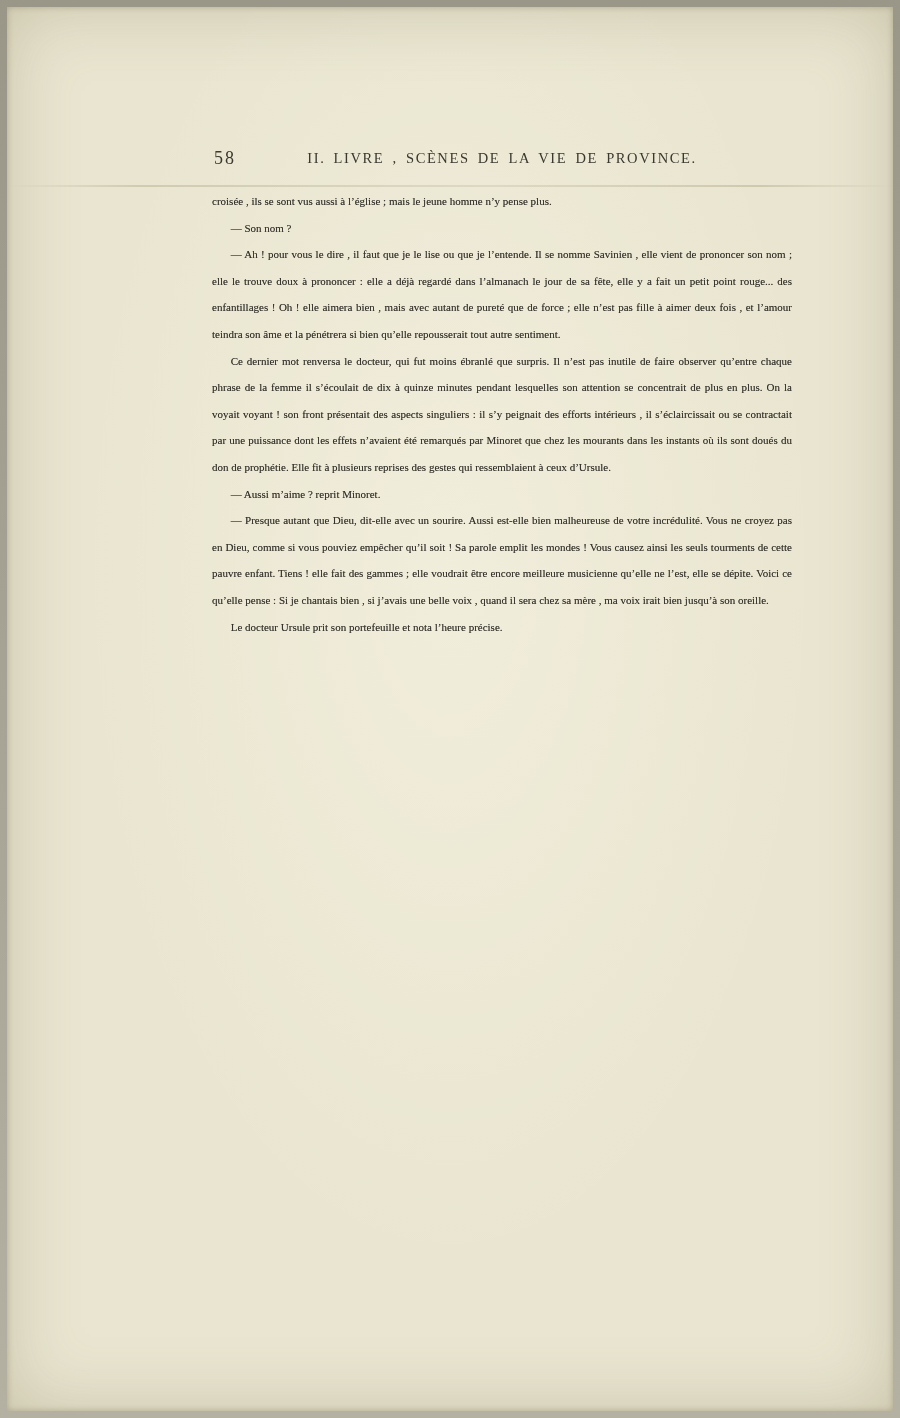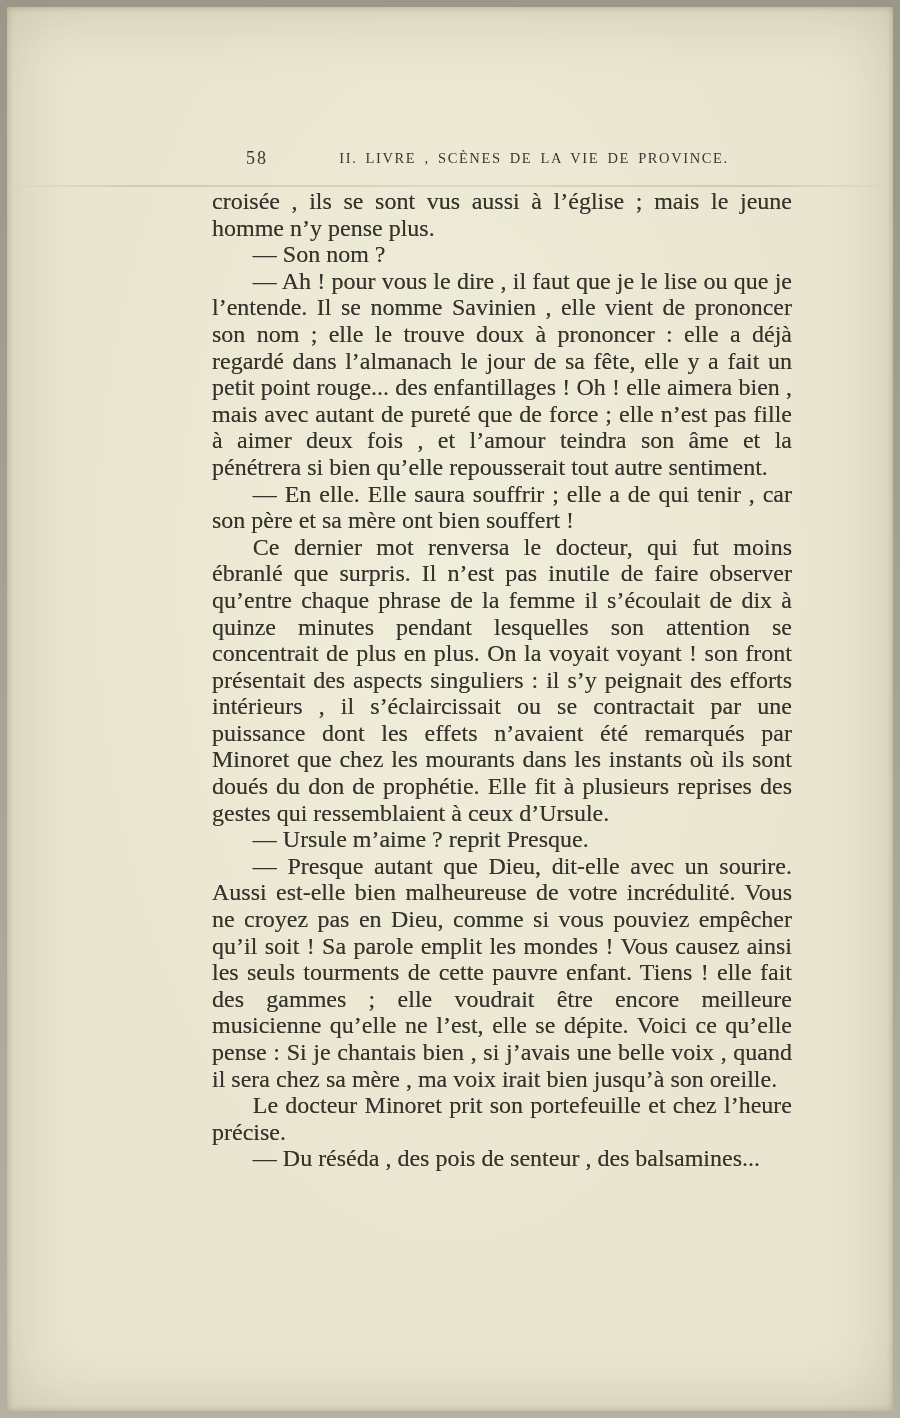--- a/index.html
+++ b/index.html
@@ -46,21 +46,20 @@
       rgba(150,140,105,0.32) 85%,
       rgba(150,140,105,0) 100%);
   }
   .header-row {
     position: absolute;
     left: 205px;
     top: 141px;
     width: 580px;
     height: 26px;
     color: #3a382f;
-    margin-left: 32px;
   }
   .page-number {
     position: absolute;
     left: 2px;
     top: 0;
     font-size: 18px;
     letter-spacing: 2px;
     color: #3a382f;
   }
   .running-title {
@@ -75,21 +74,21 @@
     word-spacing: 3px;
     color: #3a382f;
     white-space: nowrap;
   }
   .text-block {
     position: absolute;
     left: 205px;
     top: 181px;
     width: 580px;
     color: #34322b;
-    font-size: 24px;
+    font-size: 11px;
     line-height: 26.6px;
     text-align: justify;
   }
   .text-block p {
     margin: 0;
     padding: 0;
   }
   .text-block p.indent {
     text-indent: 1.7em;
   }
@@ -108,20 +107,18 @@
 
   <div class="header-row">
     <span class="page-number">58</span>
     <span class="running-title">II. LIVRE , SCÈNES DE LA VIE DE PROVINCE.</span>
   </div>
 
   <div class="text-block">
       <p>croisée , ils se sont vus aussi à l’église ; mais le jeune homme n’y pense plus.</p>
       <p class="indent">— Son nom ?</p>
       <p class="indent">— Ah ! pour vous le dire , il faut que je le lise ou que je l’entende. Il se nomme Savinien , elle vient de prononcer son nom ; elle le trouve doux à prononcer : elle a déjà regardé dans l’almanach le jour de sa fête, elle y a fait un petit point rouge... des enfantillages ! Oh ! elle aimera bien , mais avec autant de pureté que de force ; elle n’est pas fille à aimer deux fois , et l’amour teindra son âme et la pénétrera si bien qu’elle repousserait tout autre sentiment.</p>
-      <p class="indent">— En elle. Elle saura souffrir ; elle a de qui tenir , car son père et sa mère ont bien souffert !</p>
       <p class="indent">Ce dernier mot renversa le docteur, qui fut moins ébranlé que surpris. Il n’est pas inutile de faire observer qu’entre chaque phrase de la femme il s’écoulait de dix à quinze minutes pendant lesquelles son attention se concentrait de plus en plus. On la voyait voyant ! son front présentait des aspects singuliers : il s’y peignait des efforts intérieurs , il s’éclaircissait ou se contractait par une puissance dont les effets n’avaient été remarqués par Minoret que chez les mourants dans les instants où ils sont doués du don de prophétie. Elle fit à plusieurs reprises des gestes qui ressemblaient à ceux d’Ursule.</p>
-      <p class="indent">— Ursule m’aime ? reprit Presque.</p>
+      <p class="indent">— Aussi m’aime ? reprit Minoret.</p>
       <p class="indent">— Presque autant que Dieu, dit-elle avec un sourire. Aussi est-elle bien malheureuse de votre incrédulité. Vous ne croyez pas en Dieu, comme si vous pouviez empêcher qu’il soit ! Sa parole emplit les mondes ! Vous causez ainsi les seuls tourments de cette pauvre enfant. Tiens ! elle fait des gammes ; elle voudrait être encore meilleure musicienne qu’elle ne l’est, elle se dépite. Voici ce qu’elle pense : Si je chantais bien , si j’avais une belle voix , quand il sera chez sa mère , ma voix irait bien jusqu’à son oreille.</p>
-      <p class="indent">Le docteur Minoret prit son portefeuille et chez l’heure précise.</p>
-      <p class="indent">— Du réséda , des pois de senteur , des balsamines...</p>
+      <p class="indent">Le docteur Ursule prit son portefeuille et nota l’heure précise.</p>
     </div>
 </div>
 
 </body></html>

